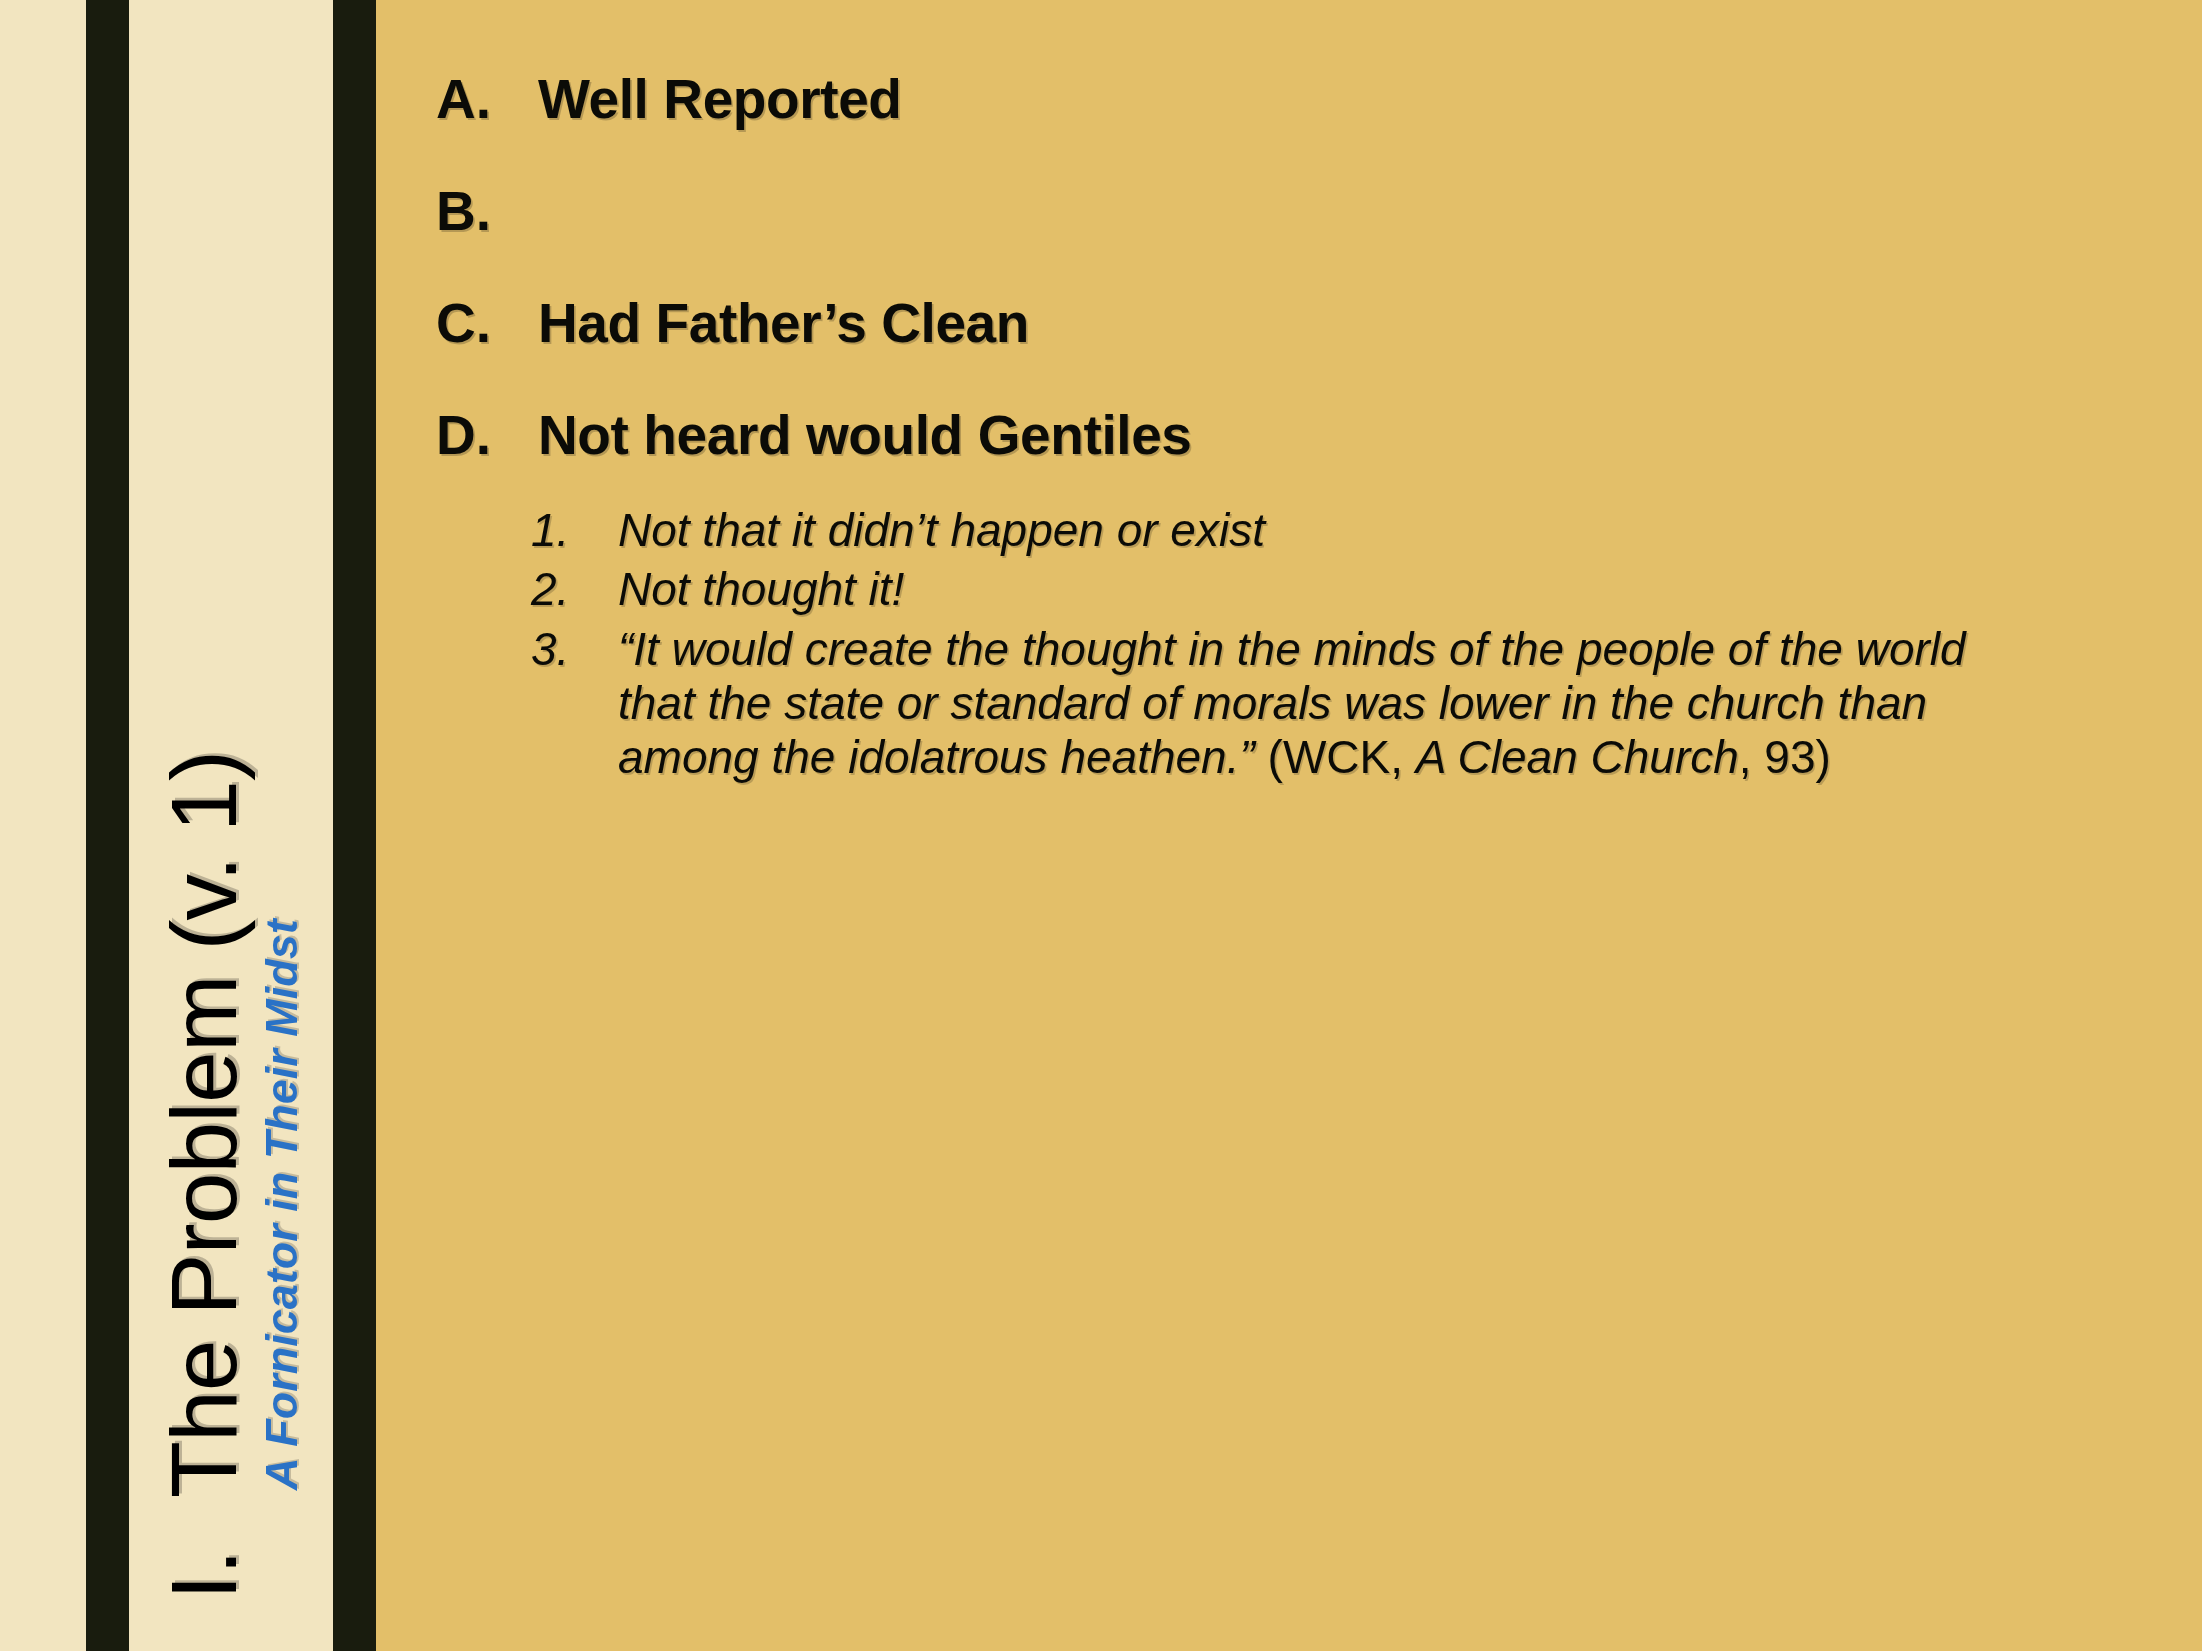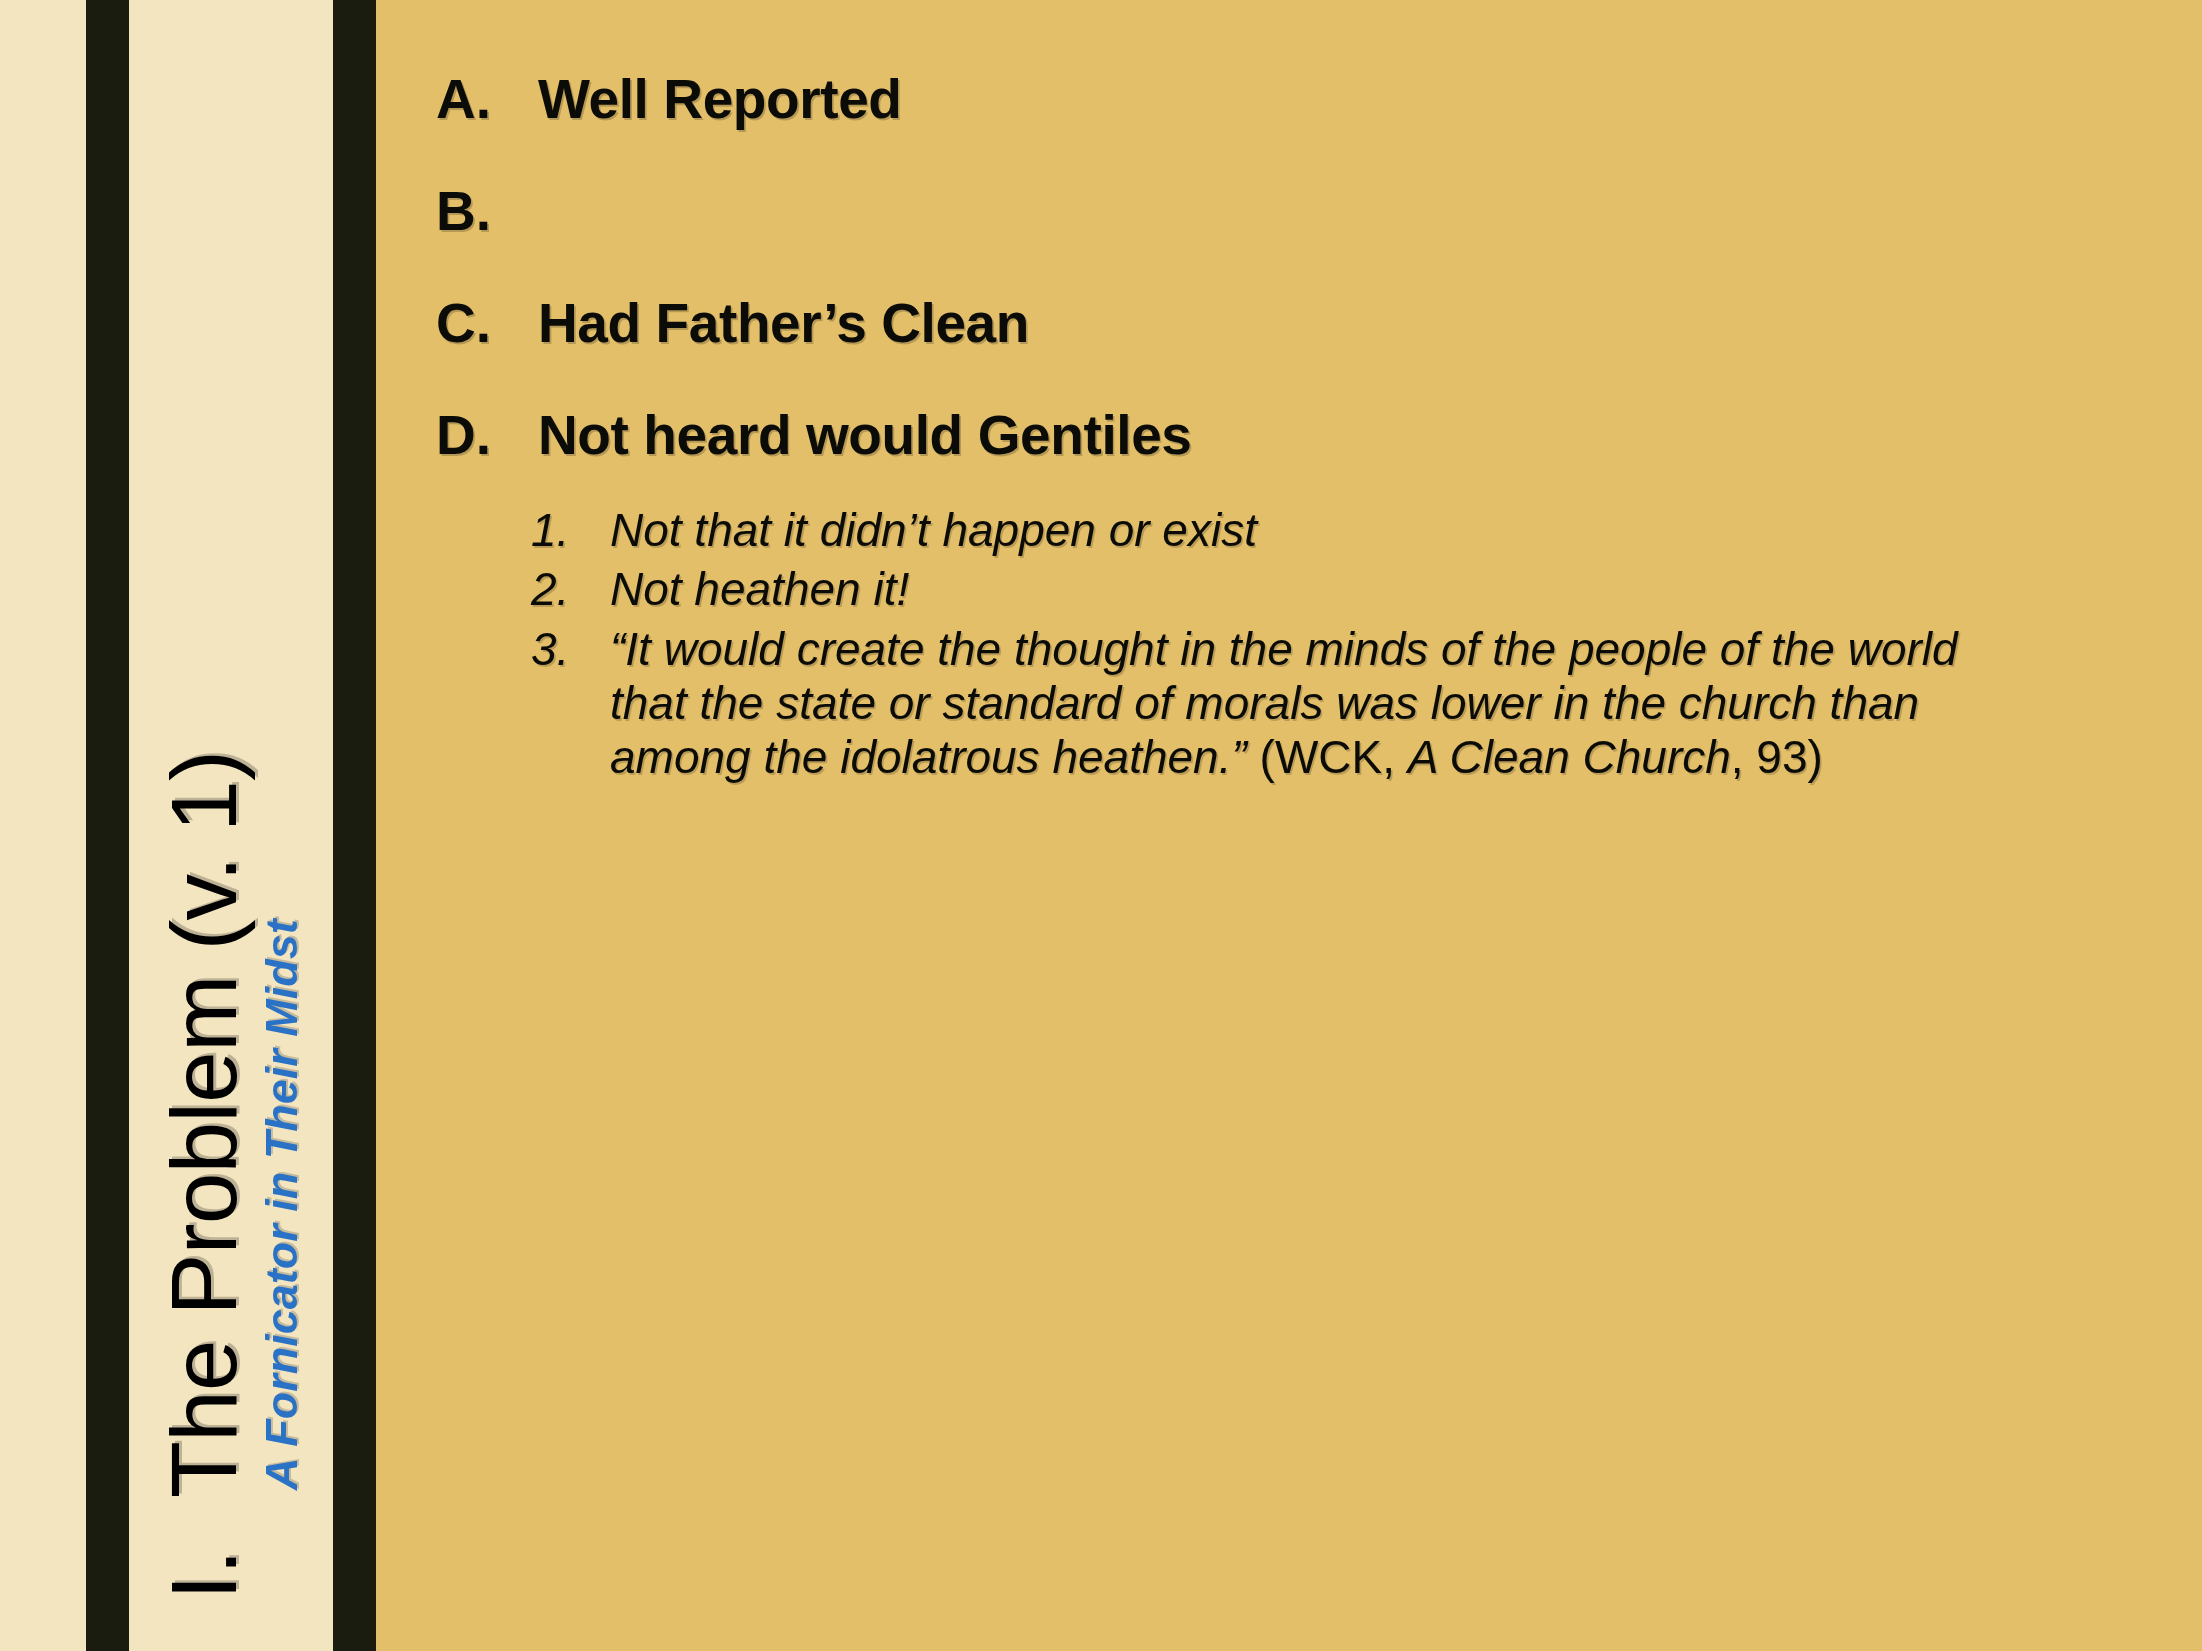--- a/index.html
+++ b/index.html
@@ -149,20 +149,21 @@
   }
   .lvl2-text {
     font-size: 46px;
     font-style: italic;
     font-weight: 400;
     line-height: 1.18;
     color: #0B0B07;
     font-family: "Liberation Sans", sans-serif;
     max-width: 1377px;
     text-shadow: 1.7px 1.7px 0 rgba(0,0,0,0.18);
+    margin-left: 8px;
   }
   .lvl2-text .upright {
     font-style: normal;
   }
   .lvl2-text .title-italic {
     font-style: italic;
   }
 </style>
 </head>
 <body>
@@ -207,21 +208,21 @@
 
     <div id="sublist">
 
       <div class="lvl2-row">
         <span class="lvl2-marker">1.</span>
         <span class="lvl2-text">Not that it didn’t happen or exist</span>
       </div>
 
       <div class="lvl2-row">
         <span class="lvl2-marker">2.</span>
-        <span class="lvl2-text">Not heathen it!</span>
+        <span class="lvl2-text">Not thought it!</span>
       </div>
 
       <div class="lvl2-row">
         <span class="lvl2-marker">3.</span>
         <span class="lvl2-text"><span>“It would create the thought in the minds of the people of the world that the state or standard of morals was lower in the church than among the idolatrous heathen.”</span><span class="upright"> (WCK, </span><span class="title-italic">A Clean Church</span><span class="upright">, 93)</span></span>
       </div>
 
     </div>
 
   </div>

